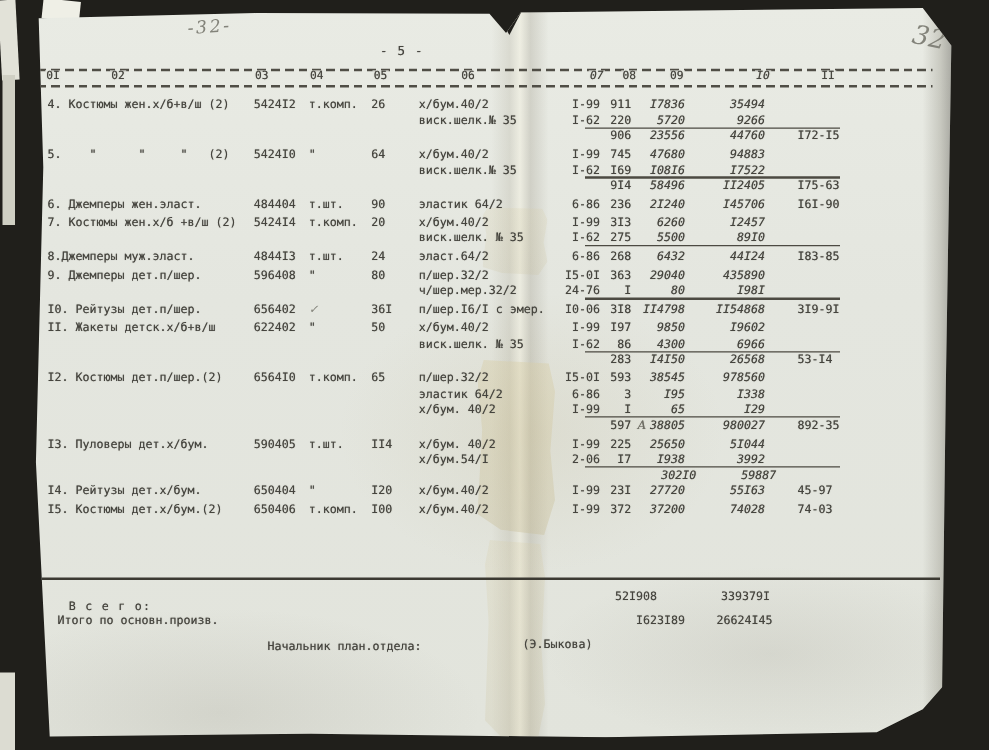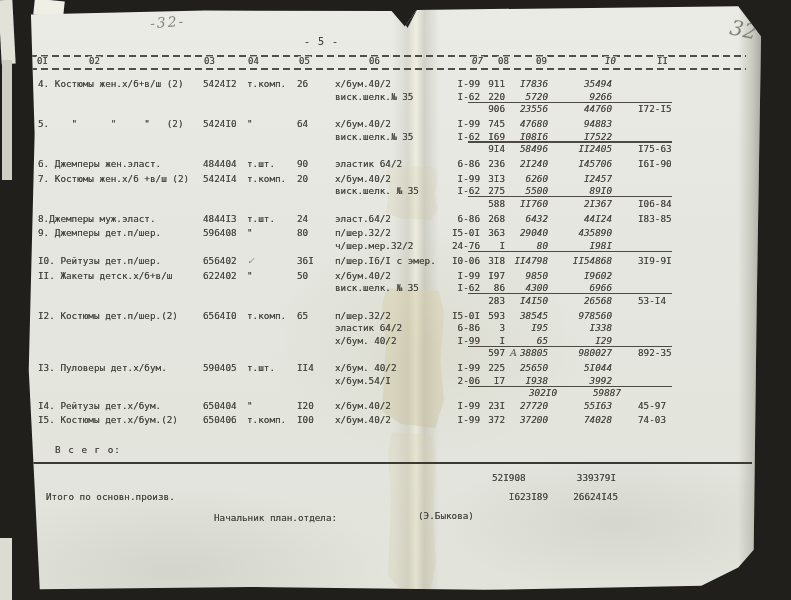--- a/index.html
+++ b/index.html
@@ -76,21 +76,21 @@
   .struck i{font-style:normal;position:relative;z-index:1;}
   .struck::after{content:"";position:absolute;left:-1px;right:-1px;top:2px;bottom:1px;
     background:rgba(58,55,48,0.55);filter:blur(0.4px);z-index:2;}
   .hand-mark{font-family:"DejaVu Serif","Liberation Serif",serif;font-style:italic;color:#6d6c63;margin-right:3px;}
   .correction .cell{transform:translateX(9px);}
 
   .heavy-rule{position:absolute;left:2px;top:458px;width:722px;height:2.4px;background:#3b3932;}
 
   .sum{position:absolute;font-size:9.3px;}
   .sum .lbl{position:absolute;white-space:pre;}
-  .v-lbl{left:27px;top:440px;letter-spacing:1px;}
+  .v-lbl{left:27px;top:476px;letter-spacing:1px;}
   .v-09{left:464px;top:468px;width:50px;text-align:left;}
   .v-10{left:522px;top:468px;width:66px;text-align:right;}
   .i-lbl{left:18px;top:487px;}
   .i-09{left:462px;top:487px;width:58px;text-align:right;}
   .i-10{left:522px;top:487px;width:68px;text-align:right;}
 
   .sig-lbl{position:absolute;left:186px;top:508px;font-size:9.3px;}
   .sig-name{position:absolute;left:390px;top:506px;font-size:9.3px;}
 </style>
 </head>
@@ -213,26 +213,20 @@
           <span class="cell c-10"><i>I2457</i></span>
         </div>
         <div class="t-line">
           <span class="cell c-mat">виск.шелк. № 35</span>
           <span class="cell c-07">I-62</span>
           <span class="cell c-08">275</span>
           <span class="cell c-09"><i>5500</i></span>
           <span class="cell c-10"><i>89I0</i></span>
           <div class="rule"></div>
         </div>
-        <div class="t-line">
-          <span class="cell c-08">588</span>
-          <span class="cell c-09"><i>II760</i></span>
-          <span class="cell c-10"><i>2I367</i></span>
-          <span class="cell c-11">I06-84</span>
-        </div>
       </div>
       <div class="t-row">
         <div class="t-line">
           <span class="cell c-name">8.Джемперы муж.эласт.</span>
           <span class="cell c-code">4844I3</span>
           <span class="cell c-unit">т.шт.</span>
           <span class="cell c-qty">24</span>
           <span class="cell c-mat">эласт.64/2</span>
           <span class="cell c-07">6-86</span>
           <span class="cell c-08">268</span>

